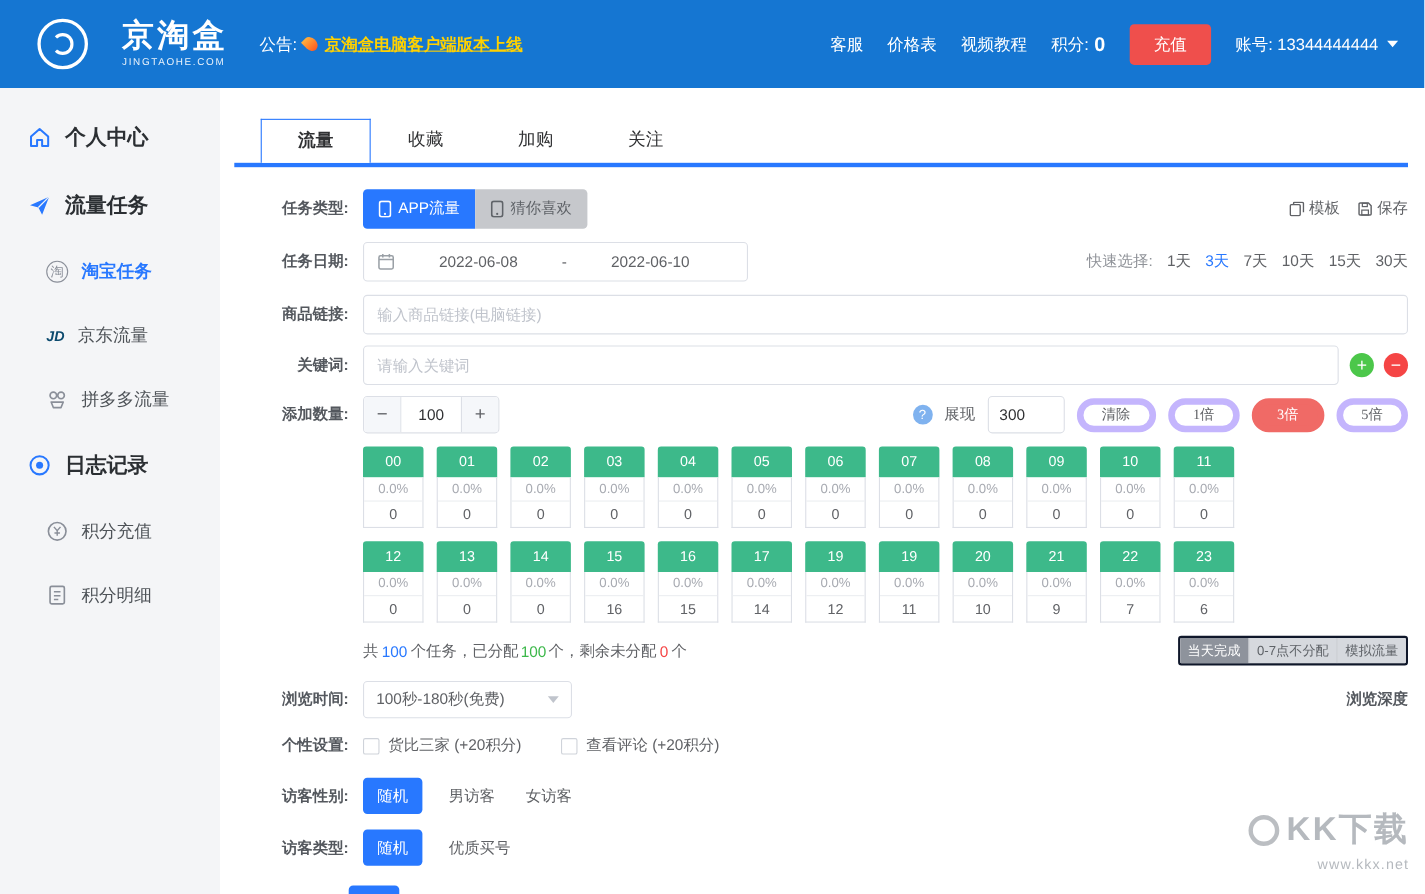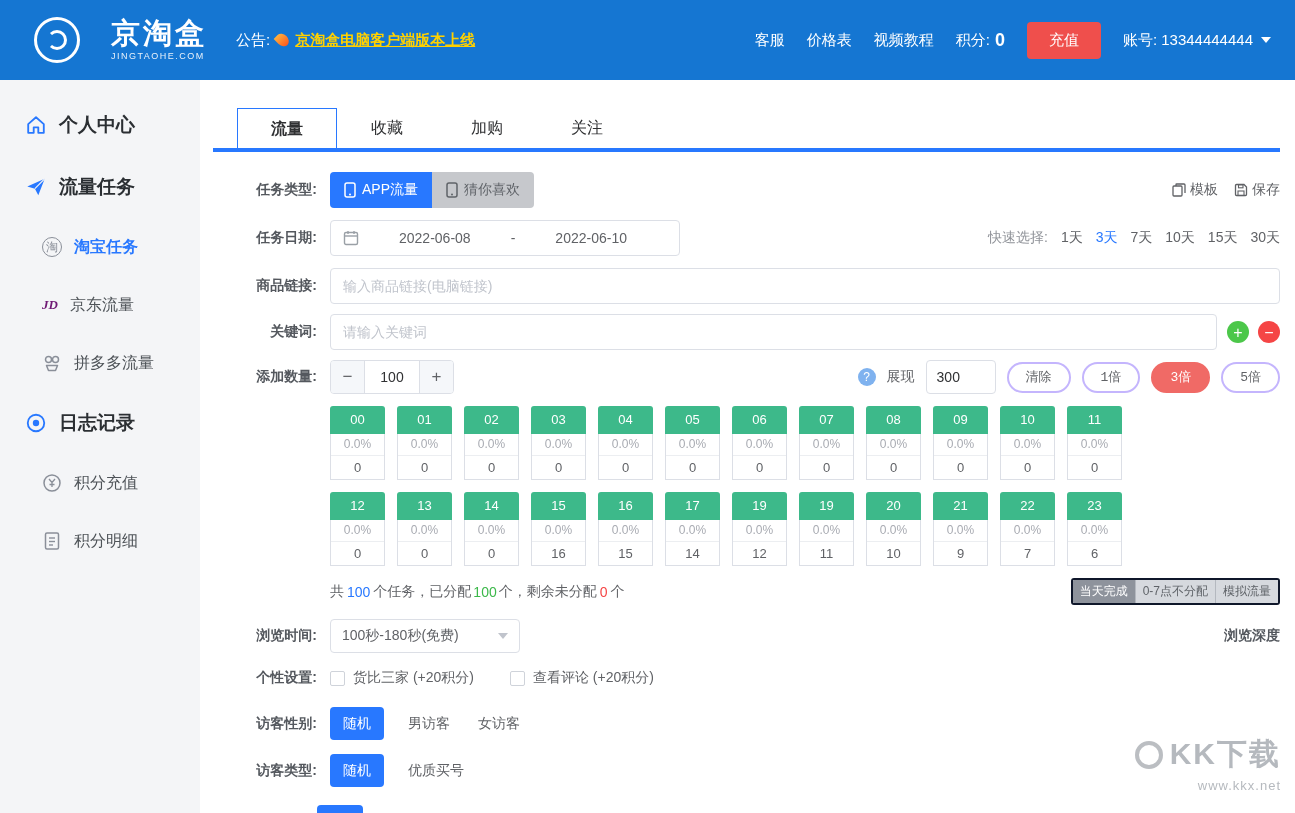--- a/index.html
+++ b/index.html
@@ -36,21 +36,21 @@
   
   .sidebar { position:absolute; left:0; top:80px; width:200px; height:733px;
     background:#f4f5f7; padding-top:14px; }
   .side-item { display:flex; align-items:center; cursor:pointer; }
   .side-item.lv1 { height:62px; padding-left:25px; font-size:19px; font-weight:bold; color:#2b2f33; }
   .side-item.lv2 { height:58px; padding-left:42px; font-size:16px; color:#4e5358; }
   .side-item.active .s-label { color:#2878ff; font-weight:bold; }
   .s-icon { display:inline-flex; align-items:center; justify-content:center; margin-right:12px; flex-shrink:0; }
   .char-icon { width:20px; height:20px; border:1.5px solid #8a8f99; border-radius:50%;
     font-size:12px; line-height:18px; text-align:center; color:#8a8f99; font-weight:normal; }
-  .jd-text { font-size:13px; font-weight:bold; font-style:italic; color:#701a75;font-family:Liberation Serif, serif; }
+  .jd-text { font-size:13px; font-weight:bold; font-style:italic; color:#0c4a6e; }
   
   .main { position:absolute; left:200px; top:80px; width:1095px; height:733px;
     background:#fff; padding:28px 15px 0 13px; overflow:hidden; }
   .tabs { display:flex; border-bottom:4px solid #2878ff; }
   .tab { width:100px; height:40px; line-height:40px; text-align:center;
     font-size:16px; color:#303133; cursor:pointer; }
   .tab:first-child { margin-left:24px; }
   .tab.active { border:1px solid #2878ff; border-bottom:none; font-weight:bold; background:#fff; }
   .frow { display:flex; align-items:center; }
   .flabel { width:104px; margin-right:13px; flex-shrink:0; text-align:right;
@@ -89,22 +89,22 @@
     line-height:32px; font-size:17px; cursor:pointer; border:none; }
   .step-btn.l { border-right:1px solid #dcdfe6; }
   .step-btn.r { border-left:1px solid #dcdfe6; }
   .step-val { width:54px; text-align:center; line-height:32px; font-size:14px; color:#303133; background:#fff; }
   .qty-right { margin-left:auto; display:flex; align-items:center; gap:11px; }
   .help-circle { width:18px; height:18px; border-radius:50%; background:#7fb2ef; color:#fff;
     font-size:12px; line-height:18px; text-align:center; cursor:pointer; }
   .show-label { font-size:14px; color:#606266; }
   .show-input { width:70px; height:34px; border:1px solid #dcdfe6; border-radius:4px;
     padding:0 10px; font-size:14px; color:#303133; font-family:inherit; outline:none; }
-  .pill { height:31px; padding:0 17px; border-radius:16px; border:2px solid #c4b5fd;
-    background:#fff; color:#606266; font-size:13px; cursor:pointer; font-family:Liberation Mono, monospace; }
+  .pill { height:31px; padding:0 17px; border-radius:16px; border:6px solid #c4b5fd;
+    background:#fff; color:#606266; font-size:13px; cursor:pointer; font-family:Liberation Serif, serif; }
   .pill.active { background:#f06a66; border-color:#f06a66; color:#fff; }
   
   .grid-row { display:flex; }
   .hour-grid { display:grid; grid-template-columns:repeat(12,55px); gap:12px; }
   .hour-head { height:28px; background:#3db98a; color:#fff; font-size:13px;
     line-height:28px; text-align:center; border-radius:3px 3px 0 0; }
   .hour-body { border:1px solid #dcdfe6; border-top:none; text-align:center; background:#fff; }
   .hour-pct { font-size:12px; color:#a8abb2; line-height:21px; }
   .hour-val { font-size:13px; color:#606266; line-height:23px; border-top:1px solid #eceef1; cursor:text; }
   

